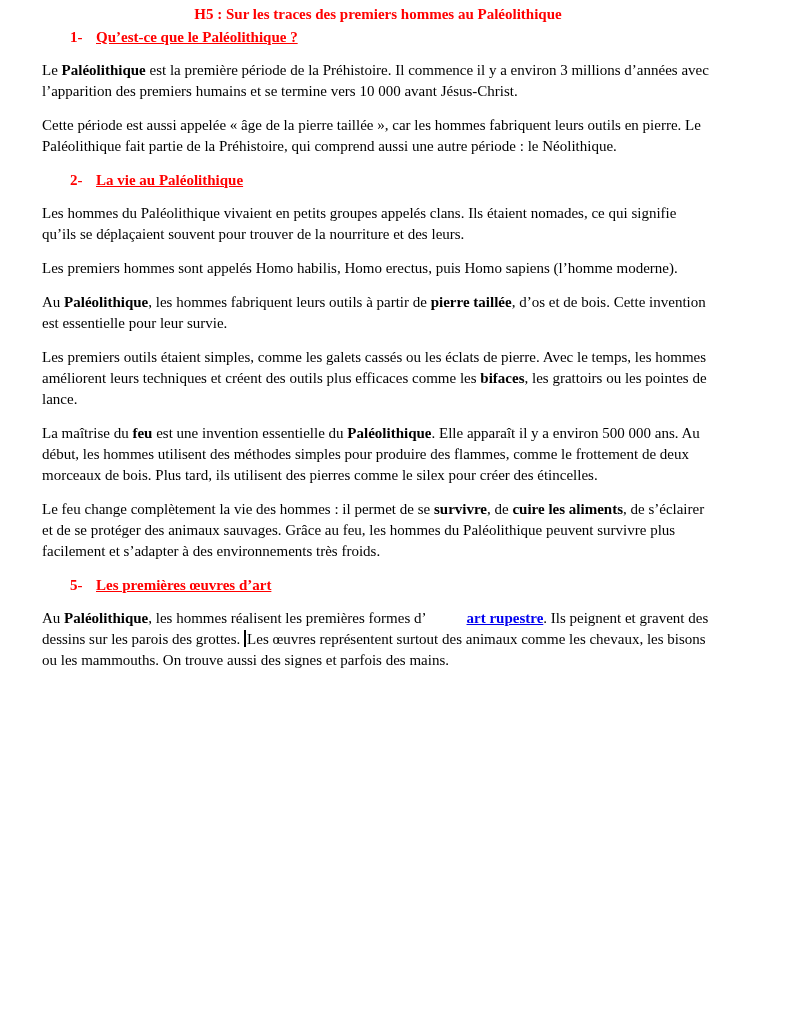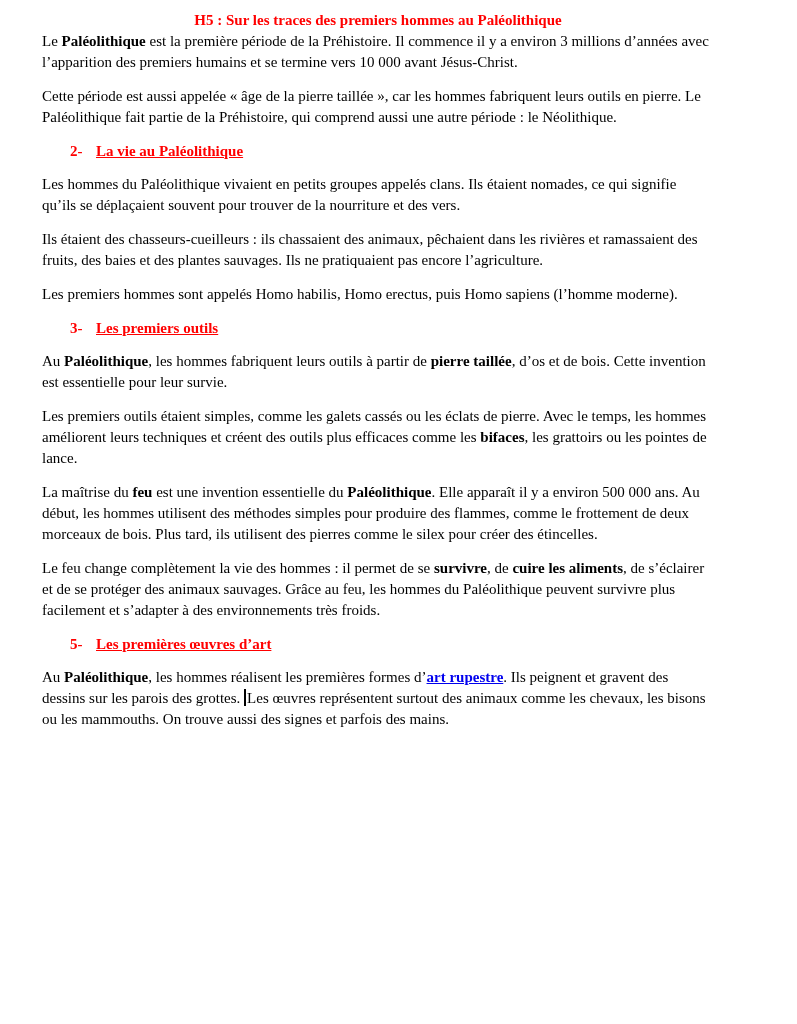--- a/index.html
+++ b/index.html
@@ -3,21 +3,21 @@
 <meta charset="utf-8">
 <style>
   * { box-sizing: border-box; }
   html, body { margin: 0; padding: 0; }
   body {
     width: 797px; height: 1024px;
     background: var(--page-bg, #ffffff);
   }
   .page {
     width: 797px; height: 1024px;
-    padding: 10px 83px 0 42px;
+    padding: 4px 83px 0 42px;
     font-family: "Liberation Serif", serif;
     font-size: 15px;
     line-height: 21px;
     color: var(--body-color, #000000);
     overflow: hidden;
   }
   .doc-title {
     font-size: 15px;
     font-weight: bold;
     color: var(--accent-red, #ff0000);
@@ -31,42 +31,42 @@
     padding-left: 28px;
   }
   .section-number { display: inline-block; min-width: 26px; }
   .section-title { text-decoration: underline; }
   p.para { margin: 0 0 13px 0; }
   a.doc-link {
     color: var(--link-blue, #0000ee);
     font-weight: bold;
     text-decoration: underline;
     cursor: pointer;
+    margin-left: 40px;
   }
   .caret {
     display: inline-block;
     width: 2px; height: 17px;
     background: #000;
     vertical-align: -3px;
     margin-right: 1px;
   }
 </style>
 </head>
 <body>
 
 <div class="page">
   <h1 class="doc-title">H5 : Sur les traces des premiers hommes au Paléolithique</h1>
   <div id="sections">
+      <div class="section-heading"><span class="section-number">1-</span><span class="section-title">Qu’est-ce que le Paléolithique ?</span></div>
       <p class="para"><span>Le </span><b>Paléolithique</b><span> est la première période de la Préhistoire. Il commence il y a environ 3 millions d’années avec l’apparition des premiers humains et se termine vers 10 000 avant Jésus-Christ.</span></p>
       <p class="para"><span>Cette période est aussi appelée « âge de la pierre taillée », car les hommes fabriquent leurs outils en pierre. Le Paléolithique fait partie de la Préhistoire, qui comprend aussi une autre période : le Néolithique.</span></p>
       <div class="section-heading"><span class="section-number">2-</span><span class="section-title">La vie au Paléolithique</span></div>
-      <p class="para"><span>Les hommes du Paléolithique vivaient en petits groupes appelés clans. Ils étaient nomades, ce qui signifie qu’ils se déplaçaient souvent pour trouver de la nourriture et des vers.</span></p>
-      <p class="para"><span>Ils étaient des chasseurs-cueilleurs : ils chassaient des animaux, pêchaient dans les rivières et ramassaient des fruits, des baies et des plantes sauvages. Ils ne pratiquaient pas encore l’agriculture.</span></p>
+      <p class="para"><span>Les hommes du Paléolithique vivaient en petits groupes appelés clans. Ils étaient nomades, ce qui signifie qu’ils se déplaçaient souvent pour trouver de la nourriture et des leurs.</span></p>
       <p class="para"><span>Les premiers hommes sont appelés Homo habilis, Homo erectus, puis Homo sapiens (l’homme moderne).</span></p>
-      <div class="section-heading"><span class="section-number">3-</span><span class="section-title">Les premiers outils</span></div>
       <p class="para"><span>Au </span><b>Paléolithique</b><span>, les hommes fabriquent leurs outils à partir de </span><b>pierre taillée</b><span>, d’os et de bois. Cette invention est essentielle pour leur survie.</span></p>
       <p class="para"><span>Les premiers outils étaient simples, comme les galets cassés ou les éclats de pierre. Avec le temps, les hommes améliorent leurs techniques et créent des outils plus efficaces comme les </span><b>bifaces</b><span>, les grattoirs ou les pointes de lance.</span></p>
       <p class="para"><span>La maîtrise du </span><b>feu</b><span> est une invention essentielle du </span><b>Paléolithique</b><span>. Elle apparaît il y a environ 500 000 ans. Au début, les hommes utilisent des méthodes simples pour produire des flammes, comme le frottement de deux morceaux de bois. Plus tard, ils utilisent des pierres comme le silex pour créer des étincelles.</span></p>
       <p class="para"><span>Le feu change complètement la vie des hommes : il permet de se </span><b>survivre</b><span>, de </span><b>cuire les aliments</b><span>, de s’éclairer et de se protéger des animaux sauvages. Grâce au feu, les hommes du Paléolithique peuvent survivre plus facilement et s’adapter à des environnements très froids.</span></p>
       <div class="section-heading"><span class="section-number">5-</span><span class="section-title">Les premières œuvres d’art</span></div>
       <p class="para"><span>Au </span><b>Paléolithique</b><span>, les hommes réalisent les premières formes d’</span><a class="doc-link">art rupestre</a><span>. Ils peignent et gravent des dessins sur les parois des grottes. </span><span class="caret"></span><span>Les œuvres représentent surtout des animaux comme les chevaux, les bisons ou les mammouths. On trouve aussi des signes et parfois des mains.</span></p>
     </div>
 </div>
 
 </body></html>

